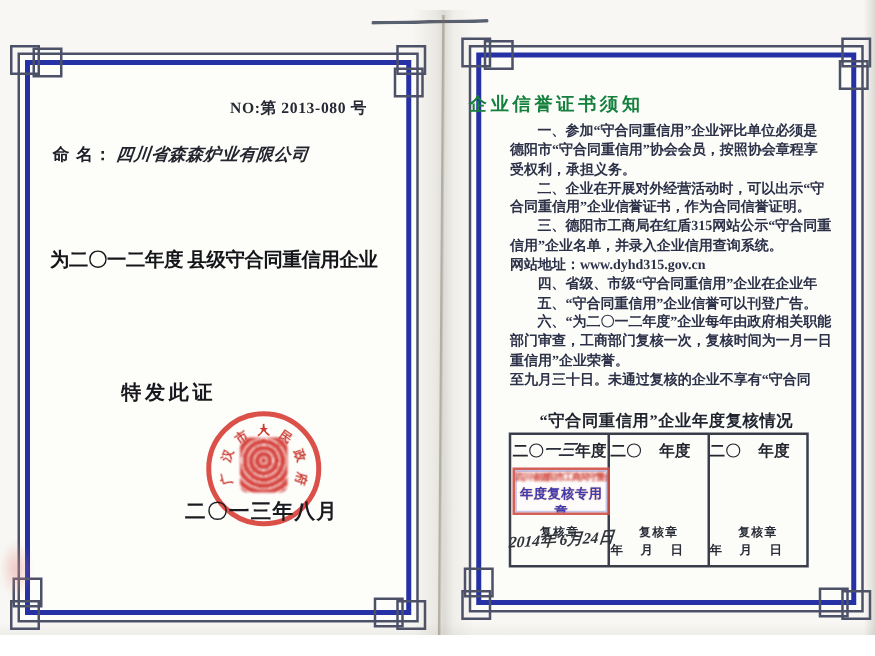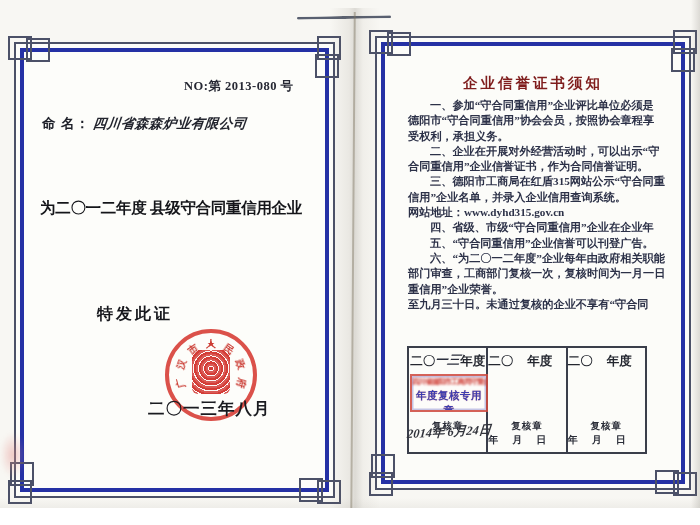--- a/index.html
+++ b/index.html
@@ -31,22 +31,22 @@
   .seal{position:absolute;left:151px;top:287px;width:84px;height:84px;border-radius:50%;
         border:4px solid rgba(212,47,39,.88);z-index:2;opacity:.95;filter:blur(.2px);}
   .seal-emblem{position:absolute;left:23px;top:17px;width:38px;height:44px;border-radius:6px;
         background:repeating-radial-gradient(circle at 50% 42%,rgba(208,40,34,.95) 0 2px,
         rgba(253,245,243,.55) 2px 3px,rgba(206,38,32,.8) 3px 5px);filter:blur(.7px);}
   .seal-star{position:absolute;left:50%;top:6px;transform:translateX(-50%);color:#cc3028;font-size:9px;
         font-family:"DejaVu Sans",sans-serif;}
   .arc-char{position:absolute;left:50%;top:50%;width:12px;margin-left:-6px;margin-top:-7px;
         font-size:10px;font-weight:bold;color:#c9342c;text-align:center;filter:blur(.3px);}
   
-  .notice-title{position:absolute;left:0;top:38px;width:100%;text-align:center;font-size:14.5px;
-        font-weight:bold;letter-spacing:3px;color:#7f1d1d;}
+  .notice-title{position:absolute;left:0;top:38px;width:100%;font-size:14.5px;
+        font-weight:bold;letter-spacing:3px;color:#15803d;}
   .notice-body{position:absolute;left:33px;top:62px;width:256px;font-size:11.2px;line-height:15.3px;
         font-weight:bold;color:#2c3148;white-space:nowrap;}
   .notice-body .ind{text-indent:22px;}
   .review-heading{position:absolute;left:0;top:292px;width:100%;text-align:center;font-size:13px;
         font-weight:bold;color:#20242f;letter-spacing:.5px;}
   .review-table{position:absolute;left:32px;top:310px;width:236px;height:104px;border:2px solid #3a3e4b;
         display:flex;}
   .rt-col{position:relative;flex:1;border-right:2px solid #3a3e4b;}
   .rt-col:last-child{border-right:none;}
   .year-header{position:absolute;left:0;top:5px;width:100%;text-align:center;font-size:12.5px;
@@ -150,20 +150,21 @@
       <div>信用”企业名单，并录入企业信用查询系统。</div>
       <div>网站地址：www.dyhd315.gov.cn</div>
       <div class="ind">四、省级、市级“守合同重信用”企业在企业年</div>
       <div class="ind">五、“守合同重信用”企业信誉可以刊登广告。</div>
       <div class="ind">六、“为二〇一二年度”企业每年由政府相关职能</div>
       <div>部门审查，工商部门复核一次，复核时间为一月一日</div>
       <div>重信用”企业荣誉。</div>
       <div>至九月三十日。未通过复核的企业不享有“守合同</div>
     </div>
 
+    <div class="review-heading">“守合同重信用”企业年度复核情况</div>
 
     <div class="review-table">
 
       <div class="rt-col">
         <div class="year-header">
           <span>二〇</span><span class="year-hand">一三</span><span>年度</span>
         </div>
         <div class="review-stamp">
           <div class="stamp-l1">四川省德阳市工商局守重企业</div>
           <div class="stamp-l2">年度复核专用章</div>

